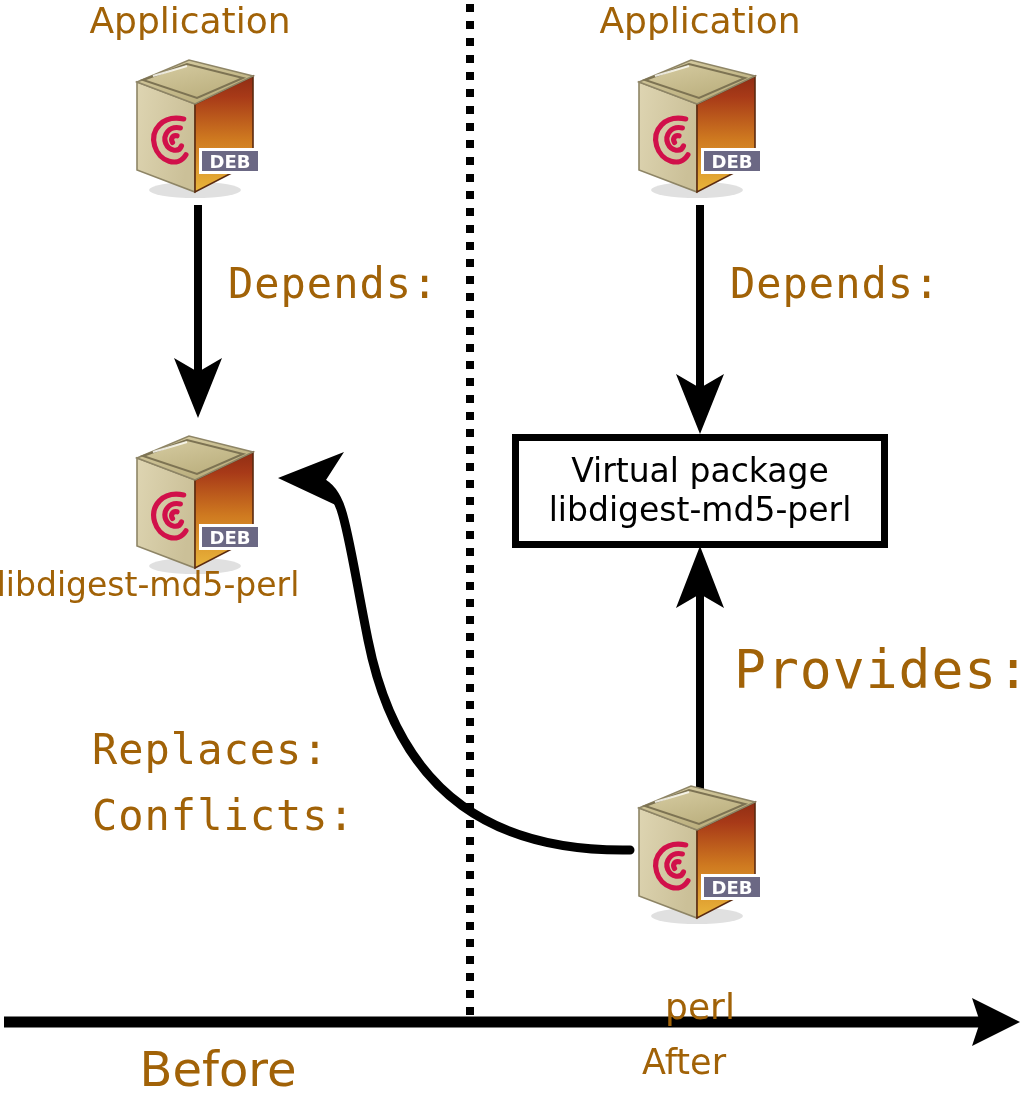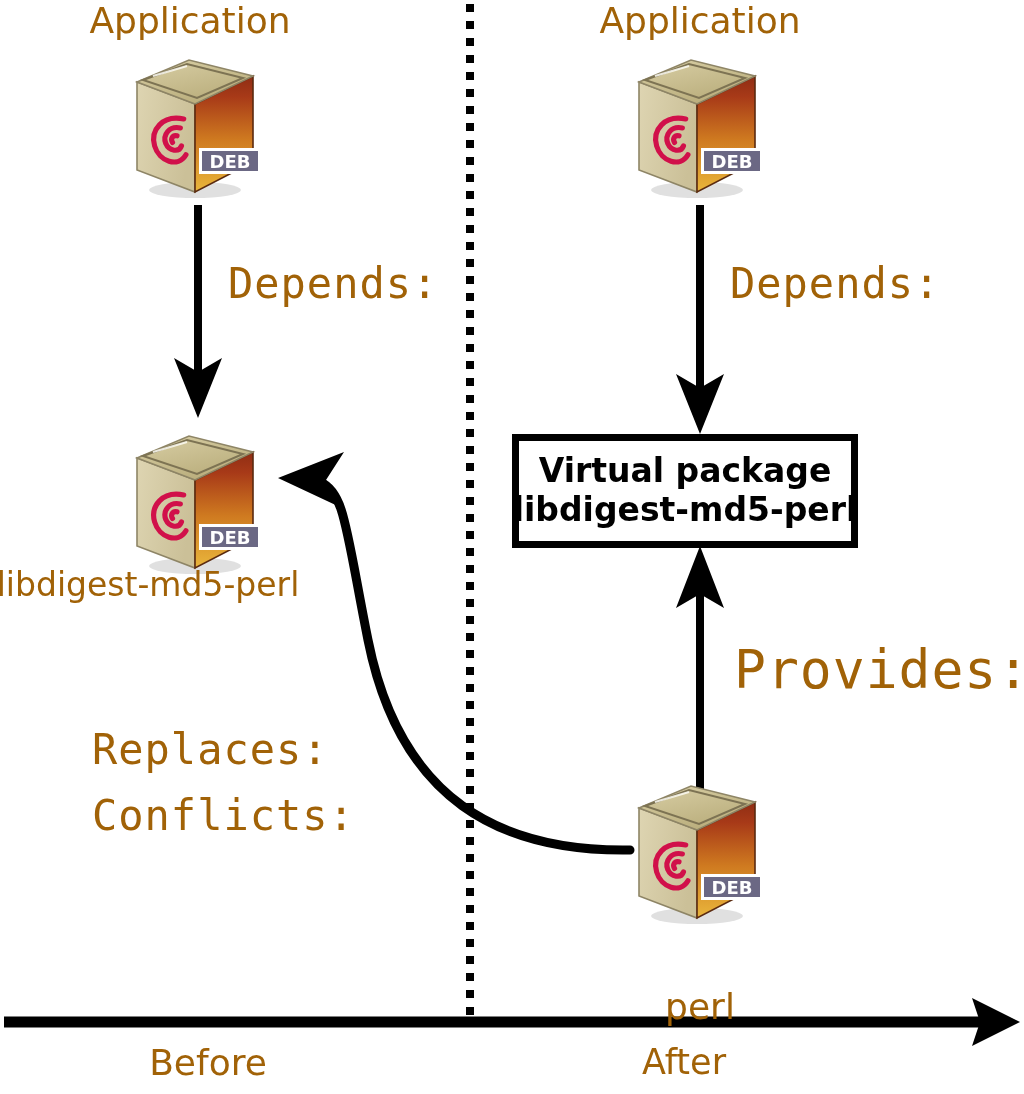--- a/index.html
+++ b/index.html
@@ -278,21 +278,21 @@
       <g>
         <rect x="76" y="96" width="62" height="26" fill="#ffffff"></rect>
         <rect x="79" y="99" width="56" height="20" fill="#6b6884"></rect>
         <text x="107" y="115.5" font-family="DejaVu Sans, sans-serif" font-size="18" font-weight="bold" fill="#ffffff" text-anchor="middle">DEB</text>
       </g>
     </svg>
   </div>
 
   <div class="label mono" style="left:730px; top:262px; font-size:42px;">Depends:</div>
 
-  <div class="vbox" style="left:512px; top:434px; width:346px; height:114px;font-weight:bold;">
+  <div class="vbox" style="left:512px; top:434px; width:376px; height:114px;">
     <div class="vline">Virtual package</div>
     <div class="vline">libdigest-md5-perl</div>
   </div>
 
   <div class="label mono" style="left:734px; top:642px; font-size:53px;">Provides:</div>
 
   <div class="pkg-icon" style="left:625px; top:778px;">
     <svg viewBox="0 0 150 150">
       <ellipse cx="72" cy="138" rx="46" ry="8" fill="#000" opacity="0.12"></ellipse>
       <polygon points="14,30 72,52 72,140 14,118" fill="url(#gradLeft)" stroke="#8e8566" stroke-width="1.6"></polygon>
@@ -308,17 +308,17 @@
       <g>
         <rect x="76" y="96" width="62" height="26" fill="#ffffff"></rect>
         <rect x="79" y="99" width="56" height="20" fill="#6b6884"></rect>
         <text x="107" y="115.5" font-family="DejaVu Sans, sans-serif" font-size="18" font-weight="bold" fill="#ffffff" text-anchor="middle">DEB</text>
       </g>
     </svg>
   </div>
 
   <div class="label sans centered" style="left:700px; top:988px; font-size:36px;">perl</div>
 
-  <div class="label sans centered" style="left:208px; top:1044px; font-size:36px;">Before</div>
+  <div class="label sans centered" style="left:218px; top:1044px; font-size:48px;">Before</div>
 
   <div class="label sans centered" style="left:684px; top:1044px; font-size:35px;">After</div>
 
 </div>
 
 </body></html>

